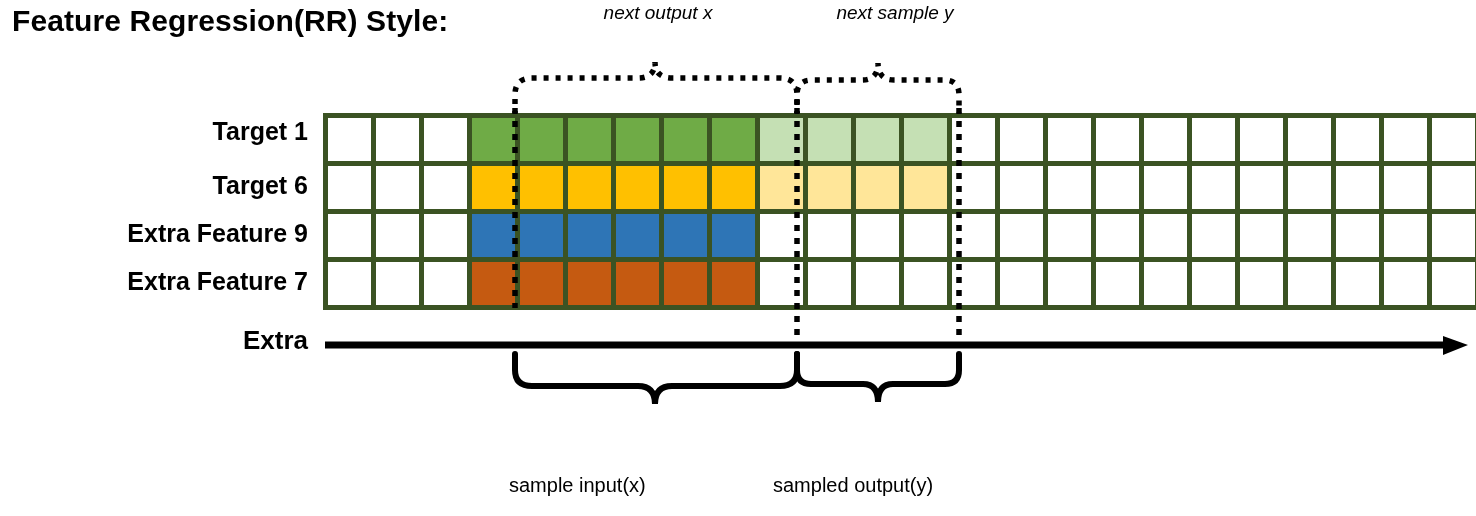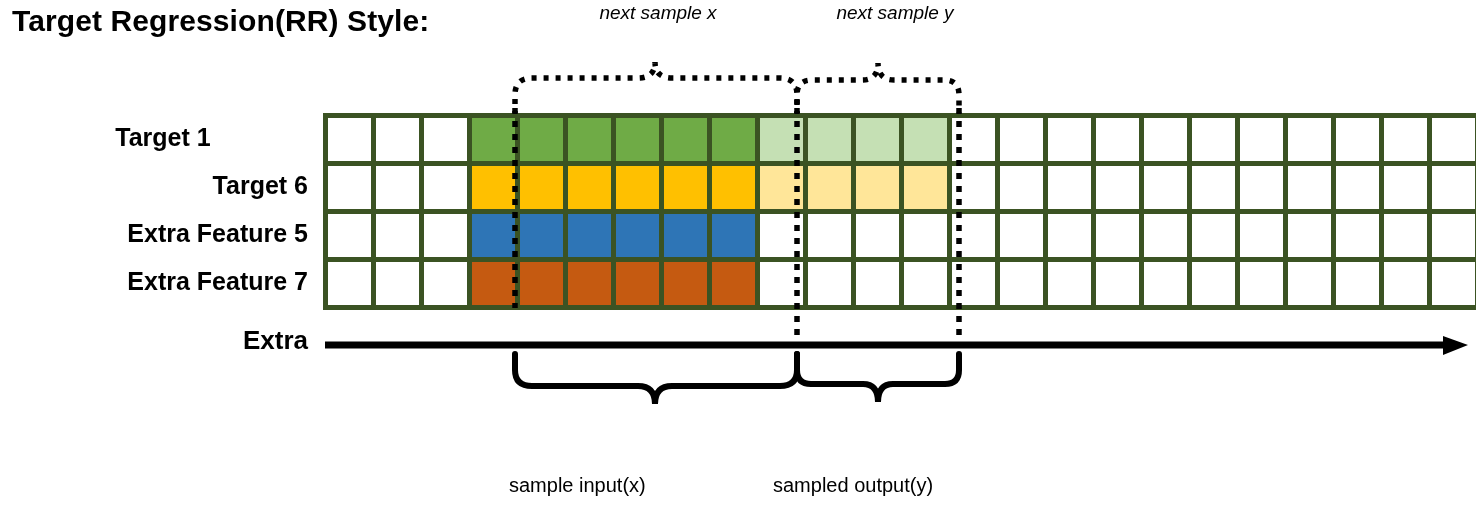--- a/index.html
+++ b/index.html
@@ -61,37 +61,37 @@
     white-space:pre;
   }
   #cap-input{left:509px;top:423px;}
   #cap-output{left:773px;top:423px;}
 
   svg{display:block;overflow:visible;}
 </style>
 </head>
 <body>
 
-<div class="abs" id="title">Target Regression(RR) Style:</div>
-
-<div class="abs brace-label" id="lbl-next-x">next sample x</div>
+<div class="abs" id="title">Feature Regression(RR) Style:</div>
+
+<div class="abs brace-label" id="lbl-next-x">next output x</div>
 <div class="abs brace-label" id="lbl-next-y">next sample y</div>
 
 <svg class="abs" id="top-braces" style="left:0px;top:0px;width:1476px;height:130px;" viewBox="0 0 1476 130">
   <g fill="none" stroke="#000000" stroke-width="5.5" stroke-linecap="butt" stroke-dasharray="5 7">
 
     <path d="M 515,128 L 515,95 Q 515,78 532,78 L 638,78 Q 655,78 655,62 Q 655,78 672,78 L 780,78 Q 797,78 797,95 L 797,128"></path>
 
     <path d="M 797,128 L 797,95 Q 797,80 812,80 L 862,80 Q 878,80 878,63 Q 878,80 894,80 L 944,80 Q 959,80 959,95 L 959,128"></path>
   </g>
 </svg>
 
-<div class="abs row-label" style="top:113px;text-align:center;">Target 1</div>
+<div class="abs row-label" style="top:107px;">Target 1</div>
 <div class="abs row-label" style="top:161px;">Target 6</div>
-<div class="abs row-label" style="top:209px;">Extra Feature 5</div>
+<div class="abs row-label" style="top:209px;">Extra Feature 9</div>
 <div class="abs row-label" style="top:257px;">Extra Feature 7</div>
 
 <div class="abs" id="grid" style="--gb: #3b5323;">
     <div class="grid-row">
       <div class="cell" style="background: rgb(255, 255, 255);"></div>
       <div class="cell" style="background: rgb(255, 255, 255);"></div>
       <div class="cell" style="background: rgb(255, 255, 255);"></div>
       <div class="cell" style="background: rgb(111, 171, 70);"></div>
       <div class="cell" style="background: rgb(111, 171, 70);"></div>
       <div class="cell" style="background: rgb(111, 171, 70);"></div>

